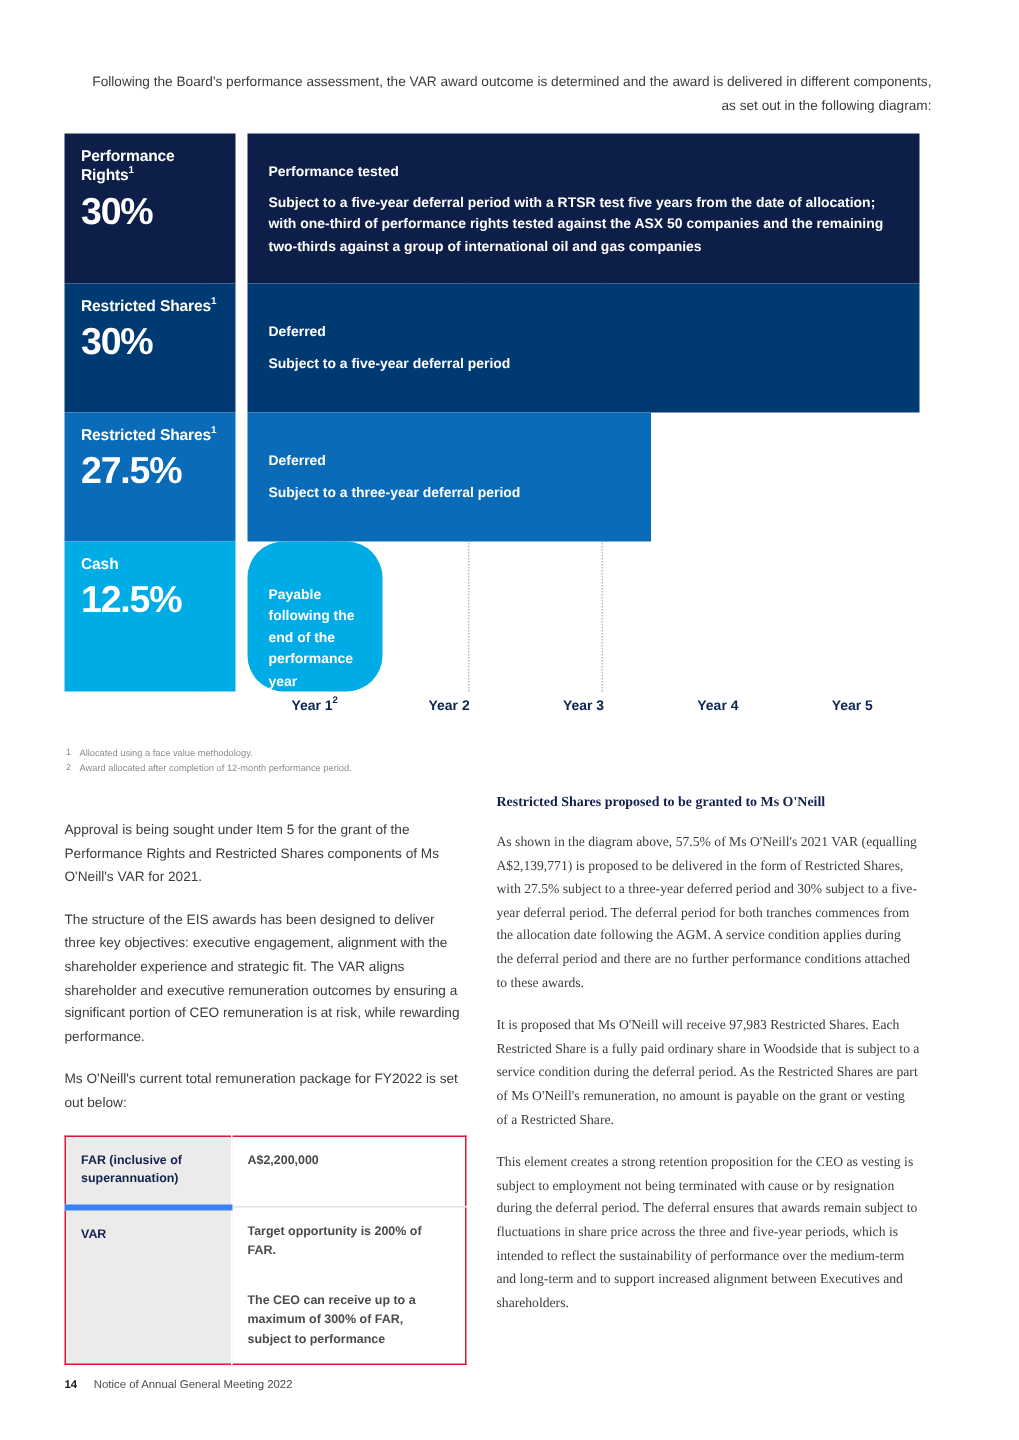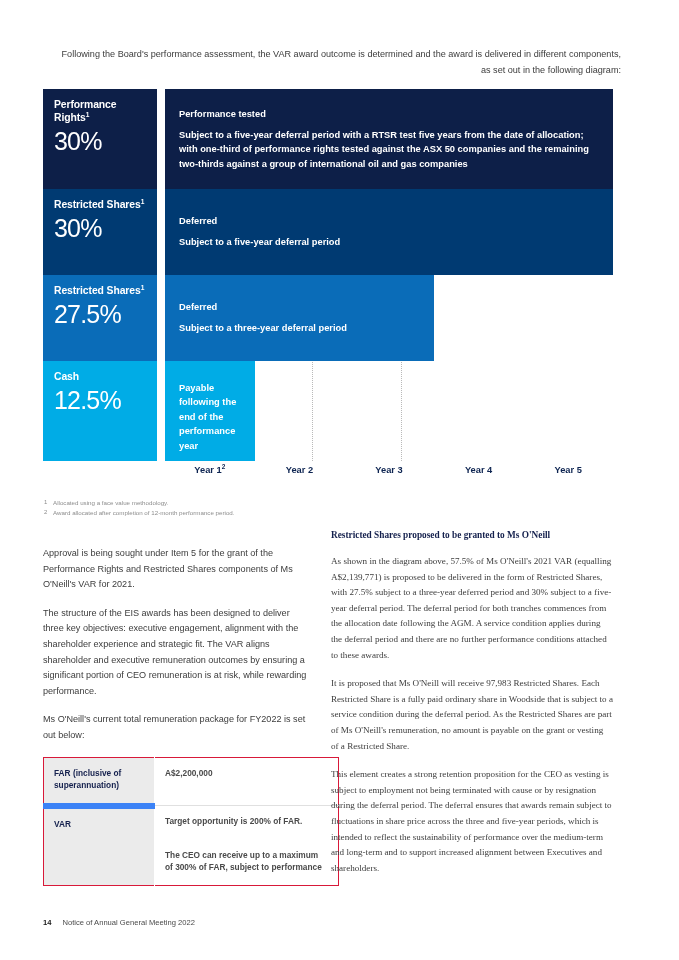--- a/index.html
+++ b/index.html
@@ -70,21 +70,21 @@
     line-height: 13.2px;
     letter-spacing: -0.1px;
   }
   .label-title sup {
     font-size: 6.6px;
     vertical-align: super;
     line-height: 0;
   }
   .label-pct {
     font-size: 25px;
-    font-weight: normal;
+    font-weight: bold;
     line-height: 27px;
     margin-top: 4px;
     letter-spacing: -0.8px;
   }
 
   
   .bars {
     position: absolute;
     left: 122px;
     top: 0;
@@ -106,22 +106,23 @@
     font-weight: bold;
     line-height: 14px;
     margin-bottom: 7px;
   }
   .bar-body {
     font-size: 9.3px;
     font-weight: bold;
     line-height: 14.5px;
   }
   .bar.stacked {
-    justify-content: center;
+    justify-content: flex-end;
     padding-top: 12px;
+    border-radius: 24px;
   }
   .bar.cash-bar .bar-head {
     margin-bottom: 0;
     line-height: 14.4px;
   }
 
   
   .gridline {
     position: absolute;
     top: 0;
@@ -198,21 +199,21 @@
     margin: 0 0 12px 0;
     font-size: 9.3px;
     font-weight: bold;
     line-height: 14px;
     color: #14204d;
   }
 
   
   .rem-table {
     margin-top: 5px;
-    width: 296px;
+    width: 268px;
     border: 1.2px solid #d81939;
     border-collapse: collapse;
     table-layout: fixed;
   }
   .rem-table tr { background: #ffffff; }
   .rem-table td {
     vertical-align: top;
     padding: 9px 10px 11px 10px;
     font-size: 8.3px;
     line-height: 12.6px;
@@ -224,21 +225,21 @@
     font-weight: bold;
     border-right: 1px solid #ffffff;
   }
   .rem-table td.v {
     color: #4a4a4a;
     font-weight: bold;
   }
   .rem-table tr.row2 td {
     border-top: 1px solid #e0e0e0;
   }
-  .rem-table tr.row2 td.k { border-top: 6px solid #3b82f6; }
+  .rem-table tr.row2 td.k { border-top: 4px solid #3b82f6; }
   .rem-table .v-line { display: block; }
   .rem-table .v-line + .v-line { margin-top: 21px; }
 
   
   .footer {
     position: absolute;
     left: 43px;
     bottom: 33px;
     font-size: 7.6px;
     color: #4a4a4a;

